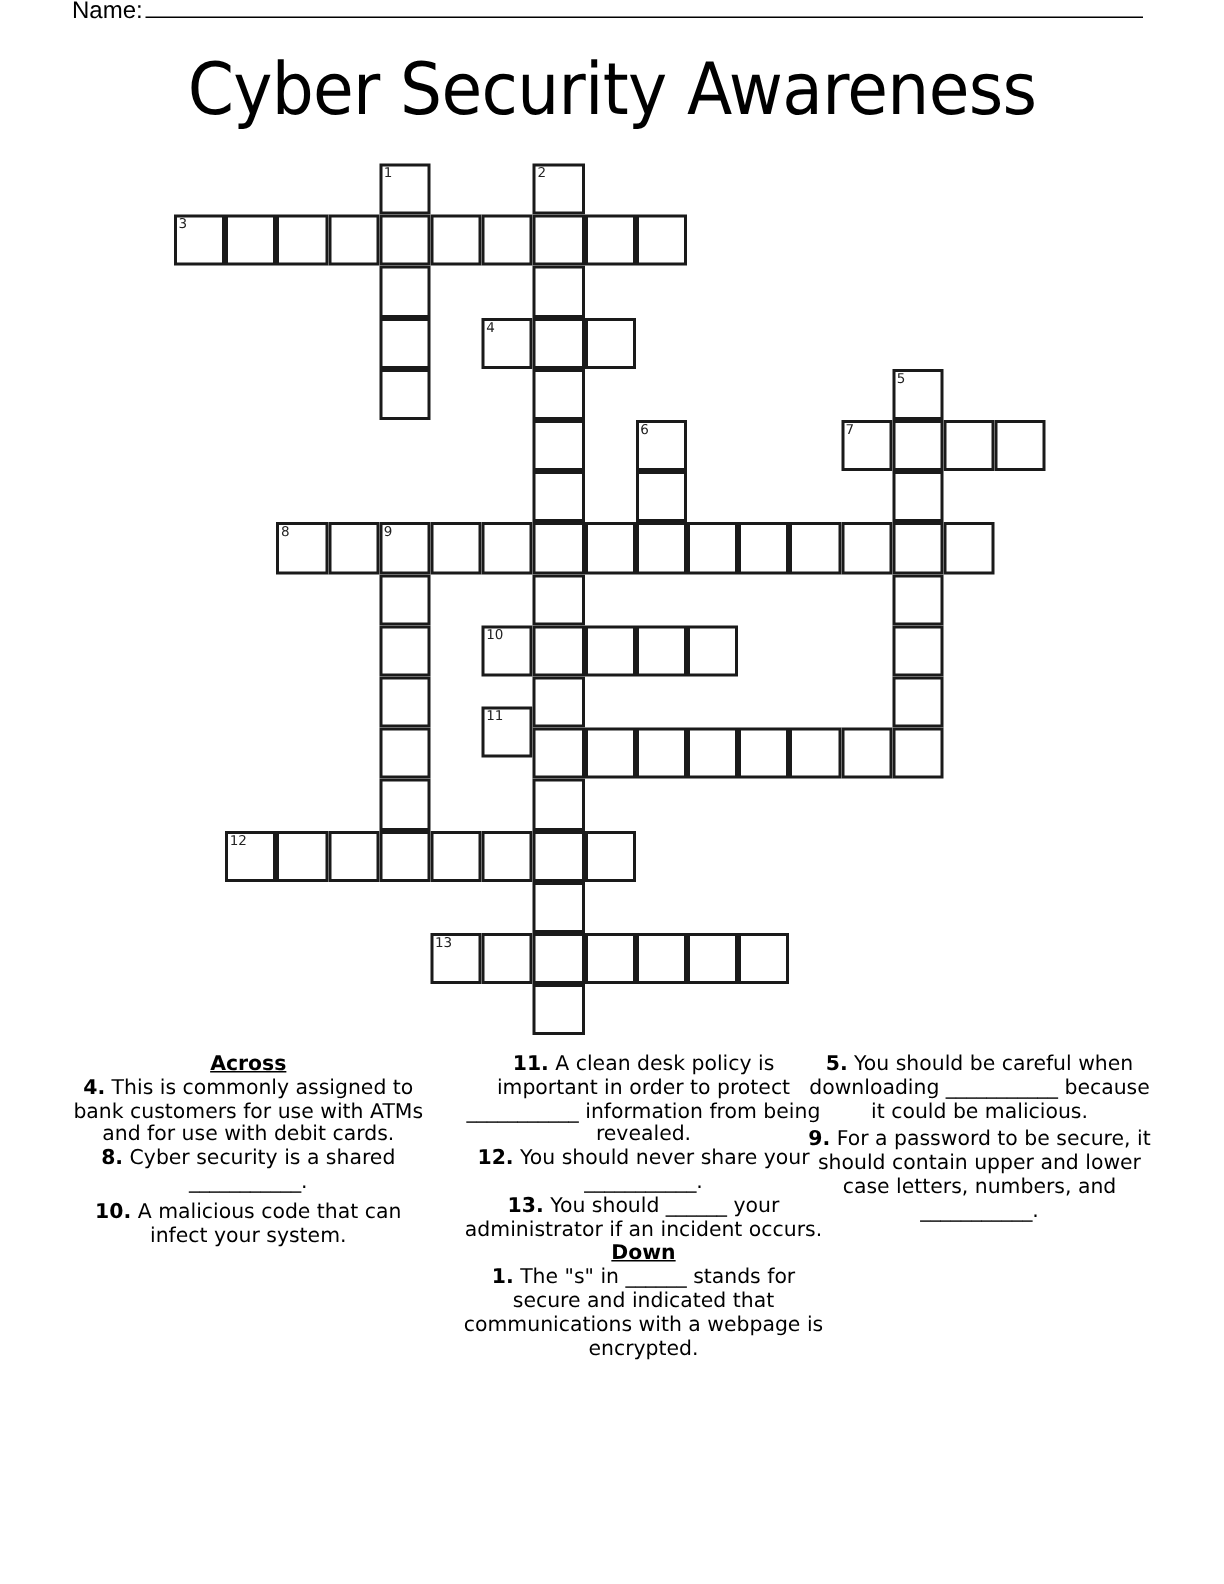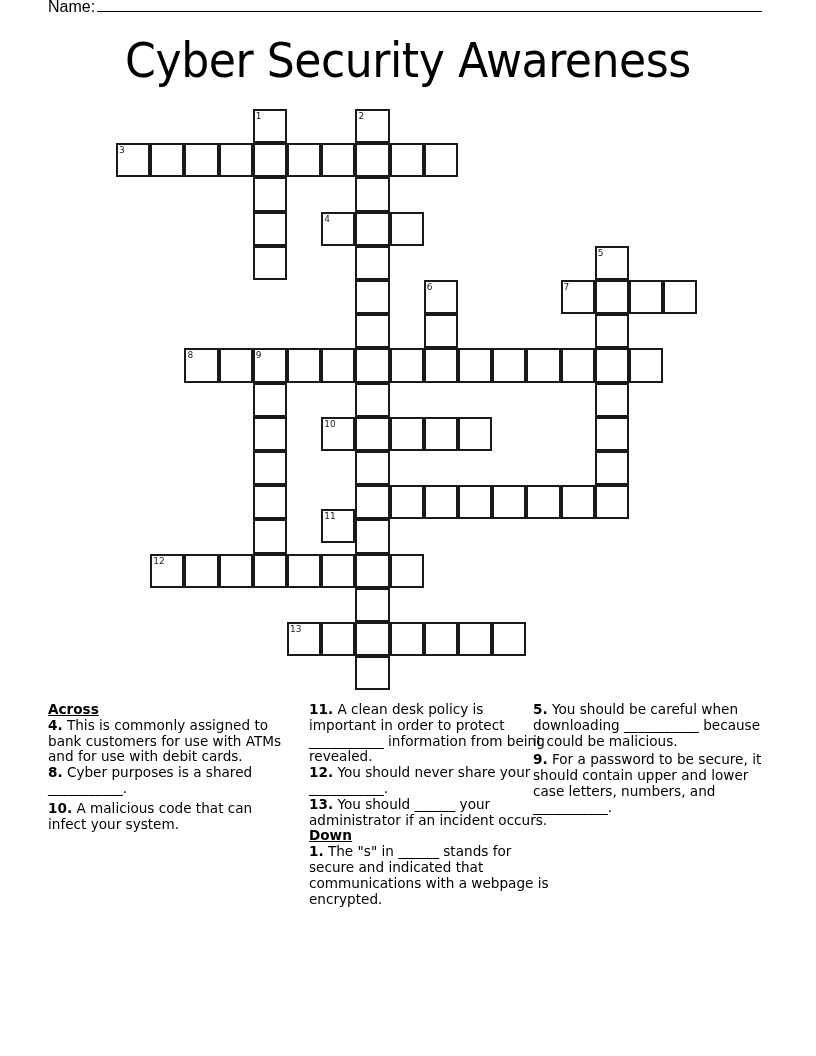--- a/index.html
+++ b/index.html
@@ -3,21 +3,21 @@
 <meta charset="utf-8">
 <style>
   html, body { margin: 0; padding: 0; background: #ffffff; }
   body { width: 816px; height: 1056px; position: relative; overflow: hidden; color: #000; }
   .name-line { position: absolute; left: 48px; top: -3px; font-family: "Liberation Sans", sans-serif; font-size: 16px; white-space: nowrap; }
   .name-line .rule { display: inline-block; width: 665px; border-bottom: 1px solid #000; height: 14px; vertical-align: baseline; margin-left: 2px; }
   .title { position: absolute; left: 0; width: 816px; top: 32px; text-align: center; font-family: "DejaVu Sans", sans-serif; font-size: 48px; letter-spacing: -0.5px; transform: scaleX(0.92); transform-origin: 408px 0; }
   #grid { position: absolute; left: 0; top: 0; width: 816px; height: 700px; }
   .cell { position: absolute; width: 34.2px; height: 34.2px; box-sizing: border-box; border: 2px solid #1a1a1a; background: #fff; margin-left: -1px; margin-top: -1px; }
   .cell .num { position: absolute; left: 1px; top: 0px; font-family: "DejaVu Sans", sans-serif; font-size: 9px; line-height: 10px; color: #222; }
-  .clues { position: absolute; top: 702px; font-family: "DejaVu Sans", sans-serif; font-size: 13.6px; line-height: 15.8px; }
+  .clues { position: absolute; top: 702px; font-family: "DejaVu Sans", sans-serif; font-size: 13.6px; line-height: 15.8px; text-align: center; }
   .clues .hdr { font-weight: bold; text-decoration: underline; }
   .clues .clue { margin: 0; }
   .clues .clue b { font-weight: bold; }
   .col1 { left: 48px; width: 235px; }
   .col2 { left: 309px; width: 240px; }
   .col3 { left: 533px; width: 240px; }
 </style>
 </head>
 <body>
 
@@ -108,21 +108,21 @@
     <div class="cell" style="left: 253.8px; top: 452px;"></div>
     <div class="cell" style="left: 253.8px; top: 486.2px;"></div>
     <div class="cell" style="left: 253.8px; top: 520.4px;"></div>
     <div class="cell" style="left: 253.8px; top: 554.6px;"></div>
     <div class="cell" style="left: 322.2px; top: 417.8px;">
       <span class="num">10</span>
     </div>
     <div class="cell" style="left: 390.6px; top: 417.8px;"></div>
     <div class="cell" style="left: 424.8px; top: 417.8px;"></div>
     <div class="cell" style="left: 459px; top: 417.8px;"></div>
-    <div class="cell" style="left: 322.2px; top: 510px; padding-left: 20px;">
+    <div class="cell" style="left: 322.2px; top: 472px; padding-left: 20px;">
       <span class="num">11</span>
     </div>
     <div class="cell" style="left: 390.6px; top: 486.2px;"></div>
     <div class="cell" style="left: 424.8px; top: 486.2px;"></div>
     <div class="cell" style="left: 459px; top: 486.2px;"></div>
     <div class="cell" style="left: 493.2px; top: 486.2px;"></div>
     <div class="cell" style="left: 527.4px; top: 486.2px;"></div>
     <div class="cell" style="left: 561.6px; top: 486.2px;"></div>
     <div class="cell" style="left: 151.2px; top: 554.6px;">
       <span class="num">12</span>
@@ -138,21 +138,21 @@
     <div class="cell" style="left: 322.2px; top: 623px;"></div>
     <div class="cell" style="left: 390.6px; top: 623px;"></div>
     <div class="cell" style="left: 424.8px; top: 623px;"></div>
     <div class="cell" style="left: 459px; top: 623px;"></div>
     <div class="cell" style="left: 493.2px; top: 623px;"></div>
   </div>
 
 <div class="clues col1">
   <div class="hdr">Across</div>
   <p class="clue"><b>4.</b><span> This is commonly assigned to bank customers for use with ATMs and for use with debit cards.</span></p>
-  <p class="clue"><b>8.</b><span> Cyber purposes is a shared ___________.</span></p>
+  <p class="clue"><b>8.</b><span> Cyber security is a shared ___________.</span></p>
   <p class="clue" style="margin-top:4px"><b>10.</b><span> A malicious code that can infect your system.</span></p>
 </div>
 
 <div class="clues col2">
   <p class="clue"><b>11.</b><span> A clean desk policy is important in order to protect ___________ information from being revealed.</span></p>
   <p class="clue"><b>12.</b><span> You should never share your ___________.</span></p>
   <p class="clue"><b>13.</b><span> You should ______ your administrator if an incident occurs.</span></p>
   <div class="hdr">Down</div>
   <p class="clue"><b>1.</b><span> The "s" in ______ stands for secure and indicated that communications with a webpage is encrypted.</span></p>
 </div>

